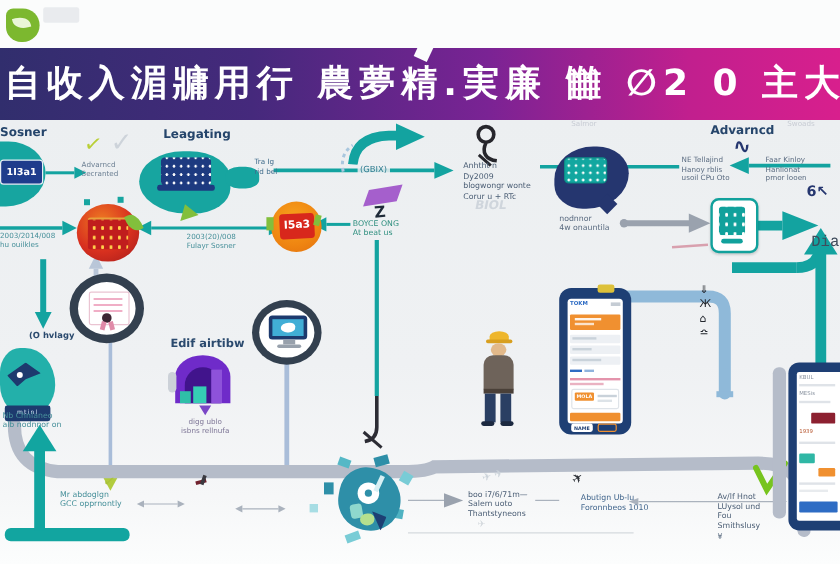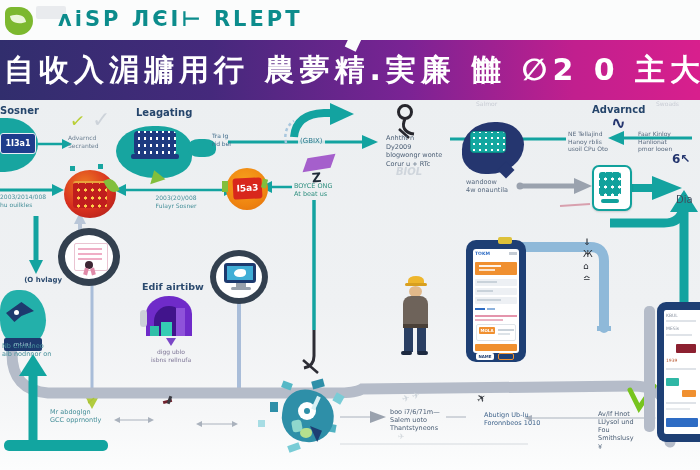--- a/index.html
+++ b/index.html
@@ -27,21 +27,20 @@
   .tri-down-p{width:0;height:0;border-left:5px solid transparent;border-right:5px solid transparent;border-top:8px solid #7a46c6;}
 </style>
 </head>
 <body>
 
 <div class="page">
 
   <div class="topbar"></div>
   <div class="logo"></div>
   <div class="ghosttab"></div>
-  <div class="title">ʌiSP ЛЄI⊢ RLEPT</div>
 
   <div class="banner">
     <div class="txt">自收⼊湄牅用行 農夢精.実廉 雦 ∅2  0 主大布歩煬匹ＶΛ</div>
   </div>
   <div class="notch"></div>
 
   <div class="canvas"></div>
 
   <svg class="wires" width="700" height="470" viewBox="0 0 700 470">
 
@@ -282,23 +281,23 @@
 Hanlionat
 pmor looen</div>
   <div class="t" style="left:672px;top:152px;font-size:12px;font-weight:bold;color:#25366f;">6↖</div>
   <div class="t" style="left:0;top:193px;width:58px;font-size:6px;color:#47909a;">2003/2014/008
 hu ouilkles</div>
   <div class="t" style="left:134px;top:194px;width:84px;font-size:6px;color:#47909a;text-align:center;">2003(20)/008
 Fulayr Sosner</div>
   <div class="t" style="left:294px;top:182px;width:58px;font-size:6.5px;color:#2f8f7f;">BOYCE ONG
 At beat us</div>
   <div class="t" style="left:312px;top:170px;font-size:13px;font-weight:bold;color:#1e2a38;transform:rotate(-5deg);">Z</div>
-  <div class="t" style="left:466px;top:178px;width:54px;font-size:6.5px;color:#5a6b80;">wandoow
+  <div class="t" style="left:466px;top:178px;width:54px;font-size:6.5px;color:#5a6b80;">nodnnor
 4w onauntila</div>
-  <div class="t" style="left:676px;top:194px;font-size:10px;color:#3f4c5c;">Dia</div>
+  <div class="t" style="left:676px;top:194px;font-size:13px;color:#3f4c5c;font-family:Liberation Mono, monospace;">Dia</div>
   <div class="t" style="left:0;top:276px;width:62px;font-size:7px;font-weight:bold;color:#2b4a6e;text-align:right;">(O hvlagy</div>
   <div class="t" style="left:142px;top:281px;width:64px;font-size:9.5px;font-weight:bold;color:#2b4a6e;">Edif airtibw</div>
   <div class="t" style="left:144px;top:348px;width:54px;font-size:6px;color:#7d7596;text-align:center;">digg ublo
 isbns rellnufa</div>
   <div class="t" style="left:583px;top:236px;font-size:9px;color:#23272e;line-height:12px;">⇓
 Ж
 ⌂
 ≏</div>
   <div class="t" style="left:2px;top:342px;width:74px;font-size:6.5px;color:#47909a;">Nb Chnlaneo
 alb nodnnor on</div>

